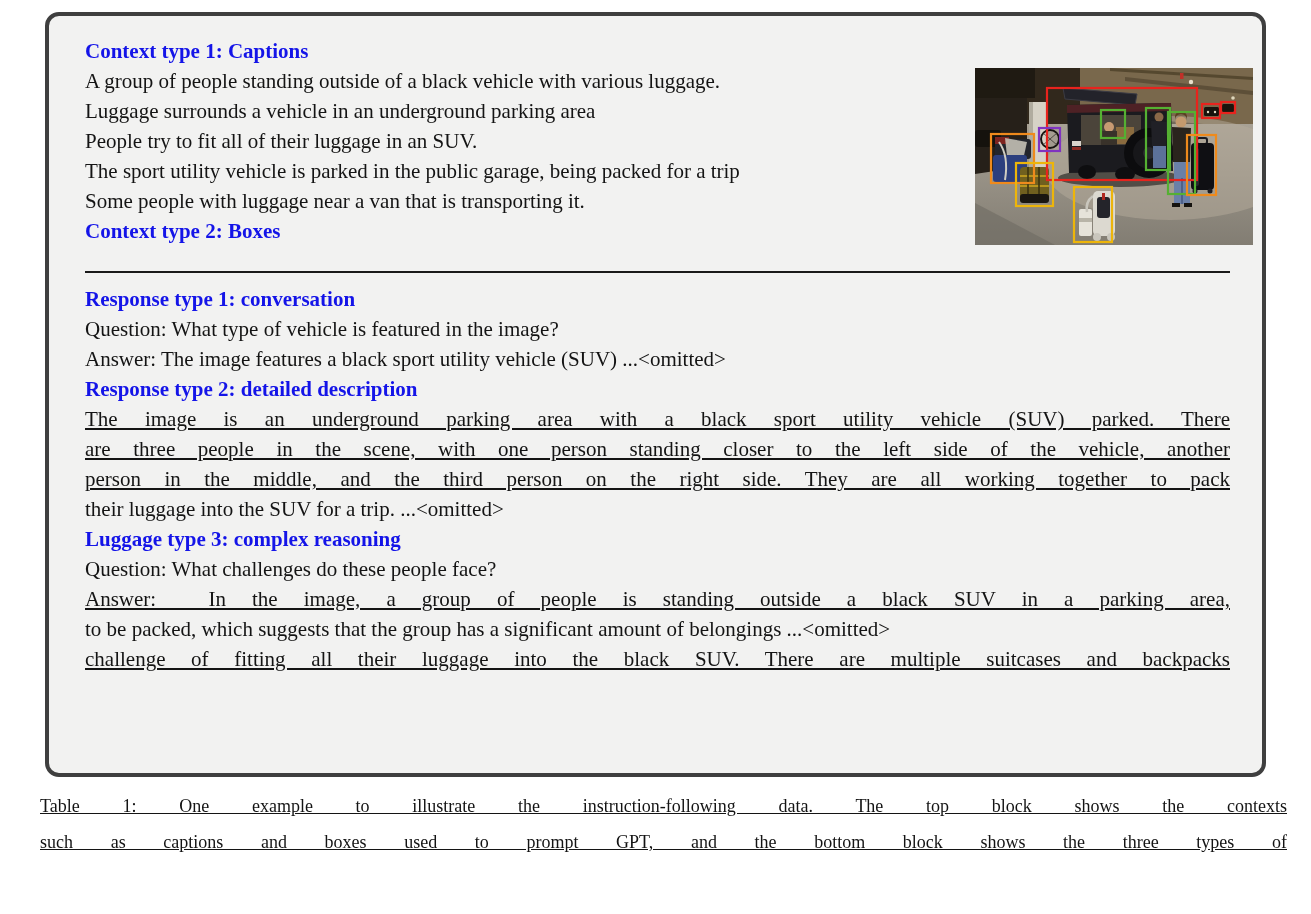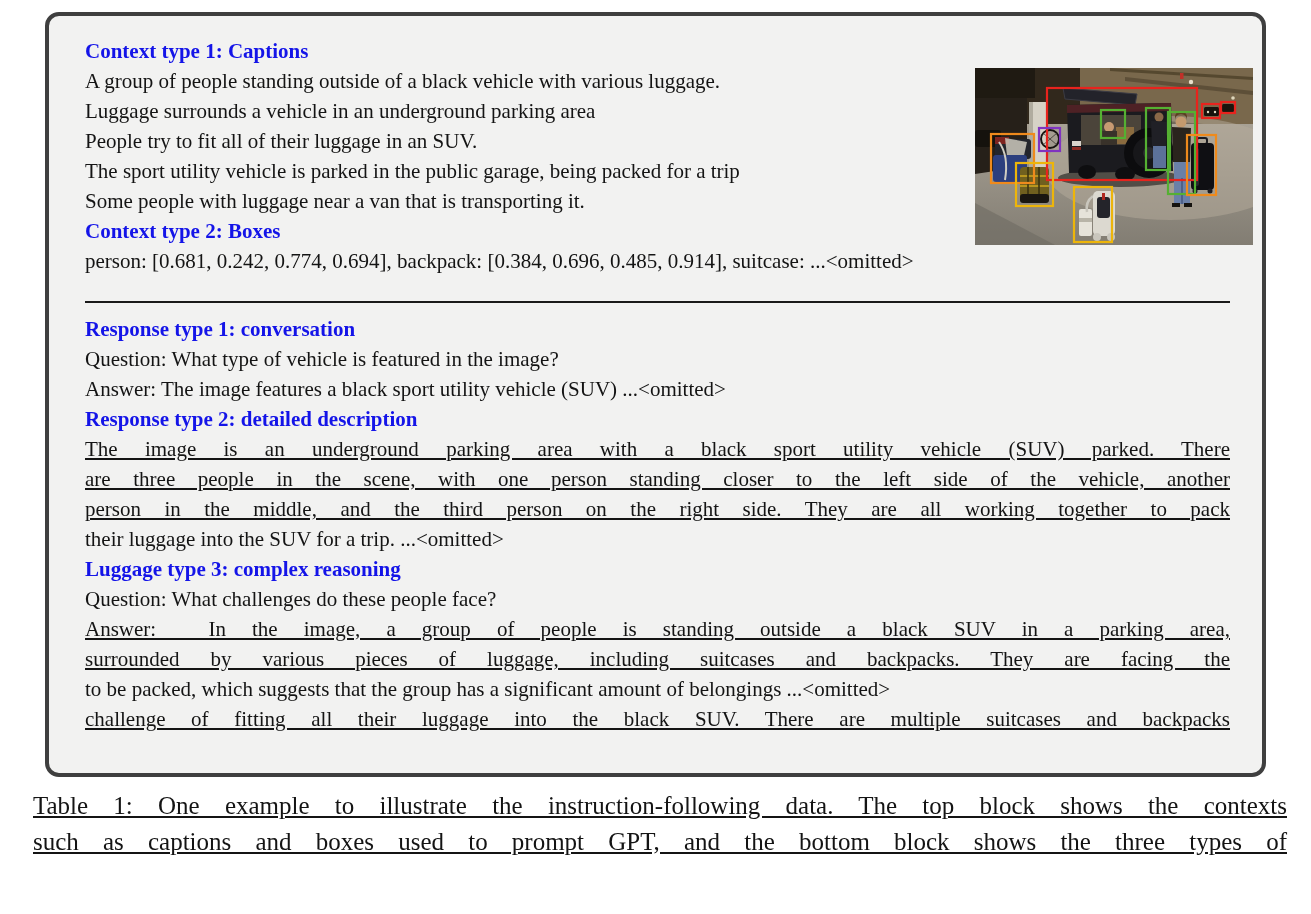--- a/index.html
+++ b/index.html
@@ -19,57 +19,55 @@
   }
   .tline{font-size:21px;line-height:30px;white-space:pre-wrap;}
   .heading{font-weight:bold;color:#1414e8;}
   .jline{text-align:justify;text-align-last:justify;text-decoration:underline;}
   .divider{height:2px;background:#1a1a1a;border:none;margin:25px 0 11px 0;}
   .photo{
     position:absolute;left:926px;top:52px;width:278px;height:177px;margin:0;
   }
   .photo svg{display:block;width:278px;height:177px;}
   .table-caption{
-    position:absolute;left:33px;right:36px;top:788px;
-    font-size:25px;line-height:36px;
+    position:absolute;left:40px;right:36px;top:788px;
+    font-size:18px;line-height:36px;
   }
 </style>
 </head>
 <body>
 
 <div class="page">
 
   <div class="panel">
     <div class="panel-content">
 
       <div class="tline heading">Context type 1: Captions</div>
       <div class="tline">A group of people standing outside of a black vehicle with various luggage.</div>
       <div class="tline">Luggage surrounds a vehicle in an underground parking area</div>
       <div class="tline">People try to fit all of their luggage in an SUV.</div>
       <div class="tline">The sport utility vehicle is parked in the public garage, being packed for a trip</div>
       <div class="tline">Some people with luggage near a van that is transporting it.</div>
       <div class="tline heading">Context type 2: Boxes</div>
-      <div class="tline">person: [0.681, 0.242, 0.774, 0.694], backpack: [0.384, 0.696, 0.485, 0.914], suitcase: ...&lt;omitted&gt;</div>
 
       <hr class="divider">
 
       <div class="tline heading">Response type 1: conversation</div>
       <div class="tline">Question: What type of vehicle is featured in the image?</div>
       <div class="tline">Answer: The image features a black sport utility vehicle (SUV) ...&lt;omitted&gt;</div>
 
       <div class="tline heading">Response type 2: detailed description</div>
       <div class="tline jline">The image is an underground parking area with a black sport utility vehicle (SUV) parked. There</div>
       <div class="tline jline">are three people in the scene, with one person standing closer to the left side of the vehicle, another</div>
       <div class="tline jline">person in the middle, and the third person on the right side. They are all working together to pack</div>
       <div class="tline">their luggage into the SUV for a trip. ...&lt;omitted&gt;</div>
 
       <div class="tline heading">Luggage type 3: complex reasoning</div>
       <div class="tline">Question: What challenges do these people face?</div>
       <div class="tline jline">Answer:  In the image, a group of people is standing outside a black SUV in a parking area,</div>
-      <div class="tline jline">surrounded by various pieces of luggage, including suitcases and backpacks. They are facing the</div>
       <div class="tline">to be packed, which suggests that the group has a significant amount of belongings ...&lt;omitted&gt;</div>
       <div class="tline jline">challenge of fitting all their luggage into the black SUV. There are multiple suitcases and backpacks</div>
     </div>
 
     <figure class="photo">
       <svg viewBox="0 0 278 177" xmlns="http://www.w3.org/2000/svg">
         <defs>
           <linearGradient id="floorGrad" x1="0" y1="0" x2="0" y2="1">
             <stop offset="0" stop-color="#a8a194"></stop>
             <stop offset="1" stop-color="#827d73"></stop>

